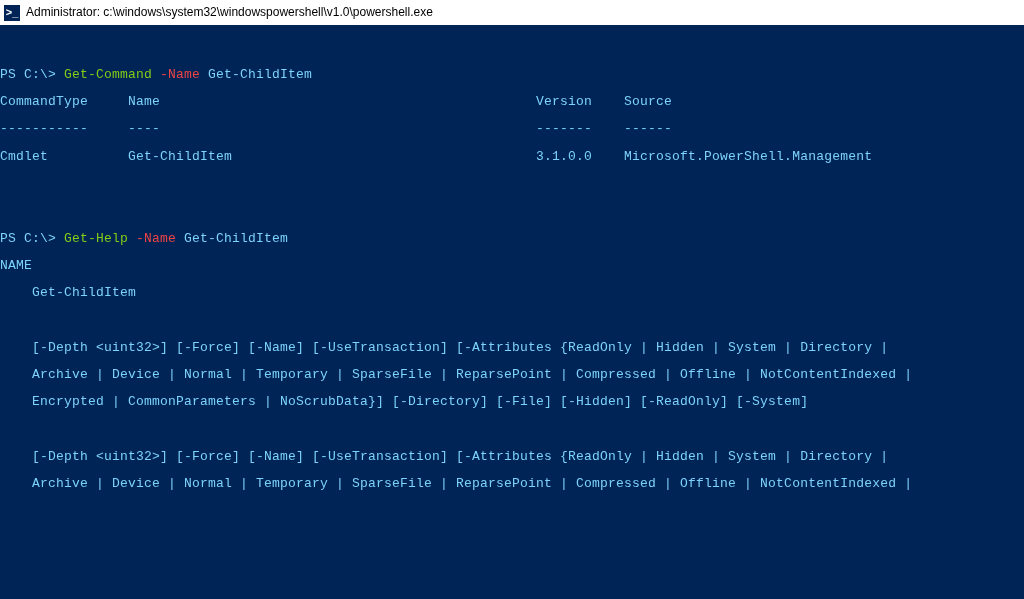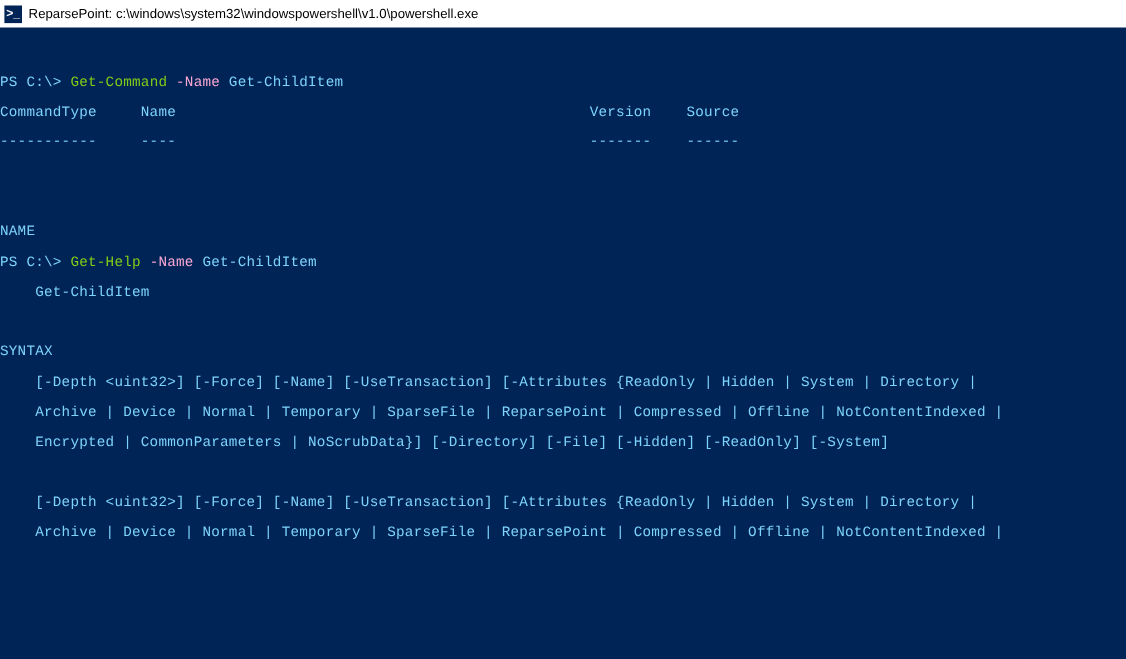--- a/index.html
+++ b/index.html
@@ -40,45 +40,45 @@
       font-weight: bold;
     }
     .terminal {
       padding: 2px 0 0 0;
       white-space: pre;
       font-family: Consolas, 'Courier New', monospace;
       letter-spacing: 0.2px;
     }
     .fg-white { color: #7dd3fc; }
     .fg-yellow { color: #84cc16; }
-    .fg-gray { color: #f9a8d4; font-family: Liberation Mono, monospace; }
+    .fg-gray { color: #ef4444; font-family: Liberation Mono, monospace; }
     .line { display: block; }
   </style>
 </head>
 <body>
 
 <div class="titlebar">
   <div class="titlebar-icon">
       <span>&gt;_</span>
     </div>
-  <span>ReparsePoint: c:\windows\system32\windowspowershell\v1.0\powershell.exe</span>
+  <span>Administrator: c:\windows\system32\windowspowershell\v1.0\powershell.exe</span>
 </div>
 
 <div class="terminal">
 <span class="line"> </span>
 <span class="line"><span class="fg-white">PS C:\&gt; </span><span class="fg-yellow">Get-Command</span><span class="fg-gray"> -Name</span><span class="fg-white"> Get-ChildItem</span></span>
 <span class="line fg-white">CommandType     Name                                               Version    Source</span>
 <span class="line fg-white">-----------     ----                                               -------    ------</span>
+<span class="line fg-white">Cmdlet          Get-ChildItem                                      3.1.0.0    Microsoft.PowerShell.Management</span>
 <span class="line"> </span>
 <span class="line"> </span>
+<span class="line"><span class="fg-white">PS C:\&gt; </span><span class="fg-yellow">Get-Help</span><span class="fg-gray"> -Name</span><span class="fg-white"> Get-ChildItem</span></span>
 <span class="line fg-white">NAME</span>
-<span class="line"><span class="fg-white">PS C:\&gt; </span><span class="fg-yellow">Get-Help</span><span class="fg-gray"> -Name</span><span class="fg-white"> Get-ChildItem</span></span>
 <span class="line fg-white">    Get-ChildItem</span>
 <span class="line"> </span>
-<span class="line fg-white">SYNTAX</span>
 <span class="line fg-white">    [-Depth &lt;uint32&gt;] [-Force] [-Name] [-UseTransaction] [-Attributes {ReadOnly | Hidden | System | Directory |</span>
 <span class="line fg-white">    Archive | Device | Normal | Temporary | SparseFile | ReparsePoint | Compressed | Offline | NotContentIndexed |</span>
 <span class="line fg-white">    Encrypted | CommonParameters | NoScrubData}] [-Directory] [-File] [-Hidden] [-ReadOnly] [-System]</span>
 <span class="line"> </span>
 <span class="line fg-white">    [-Depth &lt;uint32&gt;] [-Force] [-Name] [-UseTransaction] [-Attributes {ReadOnly | Hidden | System | Directory |</span>
 <span class="line fg-white">    Archive | Device | Normal | Temporary | SparseFile | ReparsePoint | Compressed | Offline | NotContentIndexed |</span>
 
 
 
 

